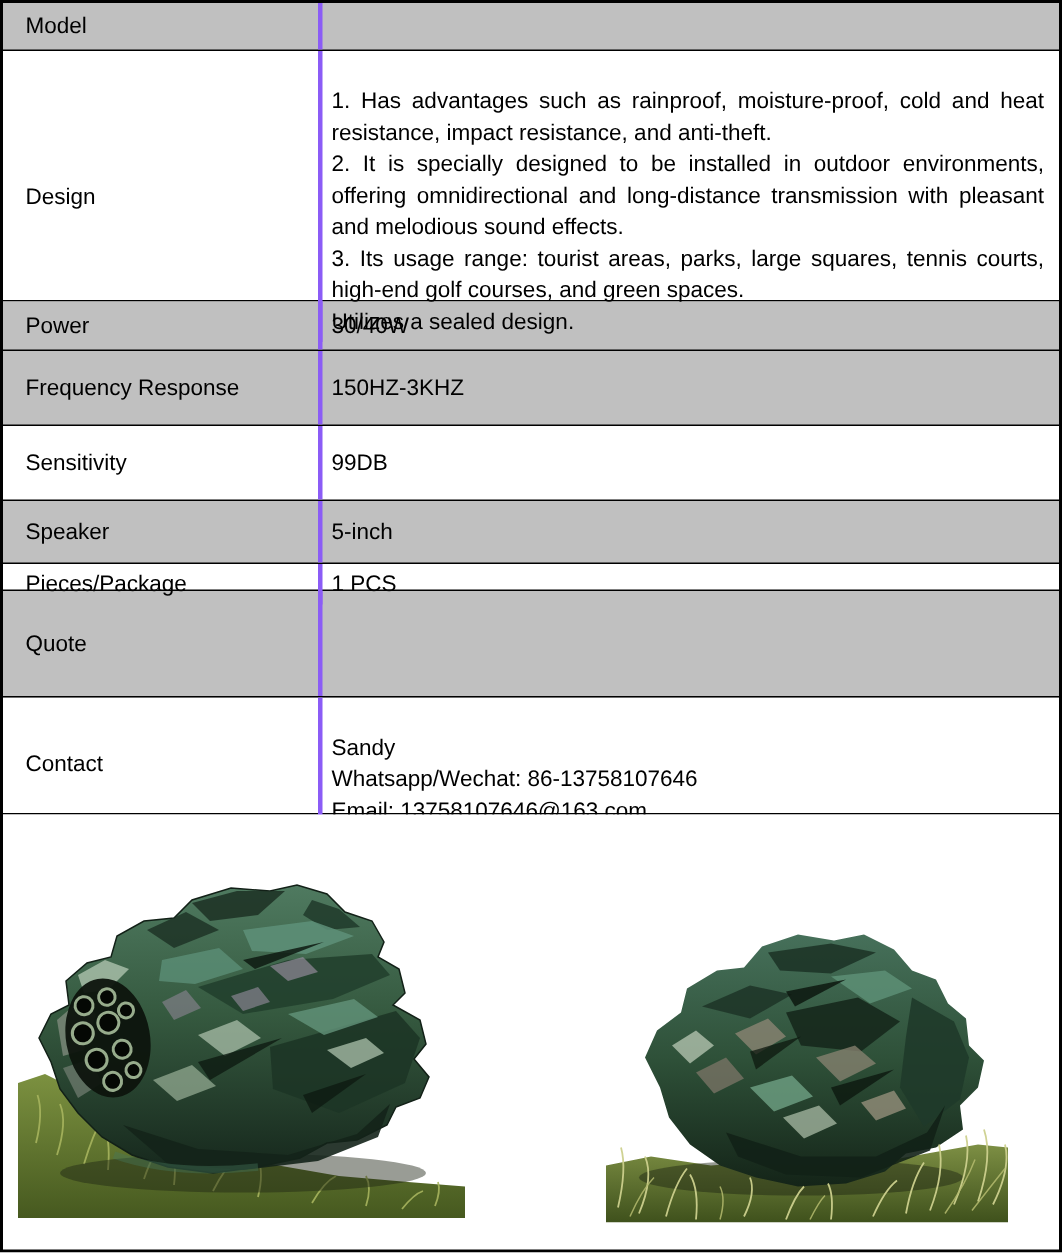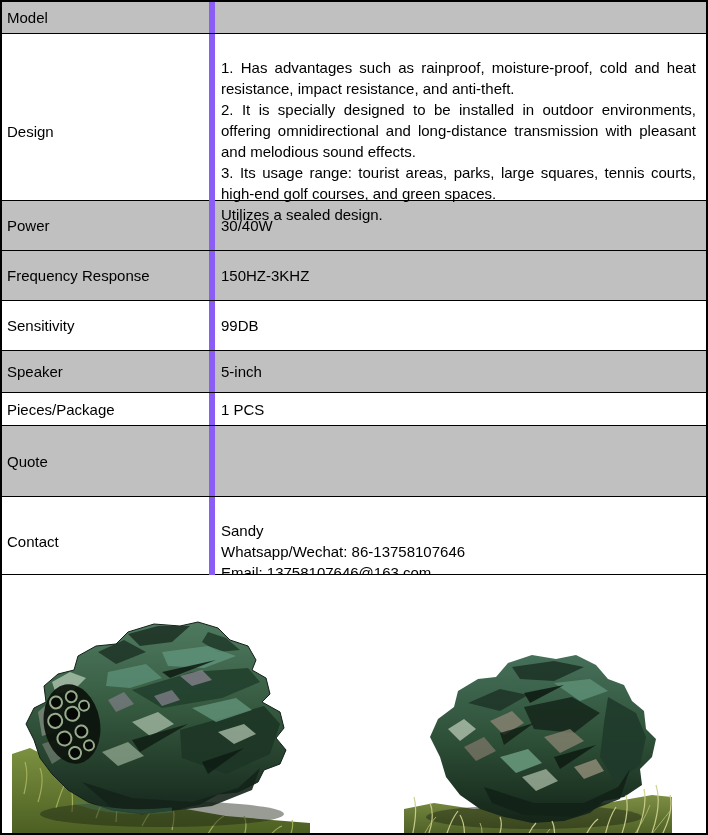--- a/index.html
+++ b/index.html
@@ -6,27 +6,27 @@
   .page{
     width:708px;height:835px;box-sizing:border-box;
     border:2px solid #000;background:#fff;
     font-family:"Liberation Sans",sans-serif;
     font-size:15px;line-height:21px;color:#000;
     overflow:hidden;
   }
   .row{display:grid;grid-template-columns:213px 1fr;border-bottom:1px solid #000;box-sizing:border-box;}
   .row.shaded{background:#c0c0c0;}
   .cell{display:flex;align-items:center;box-sizing:border-box;}
-  .cell.label{padding-left:5px;border-right:6px solid #8b5cf6;}
+  .cell.label{padding-left:15px;border-right:3px solid #8b5cf6;}
   .cell.value{padding:3px 10px 3px 6px;}
   .multiline{white-space:pre-line;margin-top:20px;}
   .justified{text-align:justify;}
-  .r-model{height:32px}.r-design{height:167px}.r-power{height:50px}
+  .r-model{height:32px}.r-design{height:167px}.r-power{height:33px}
   .r-input{height:34px}.r-freq{height:50px}.r-sens{height:50px}
-  .r-speaker{height:42px}.r-pieces{height:33px}.r-quote{height:71px}
+  .r-speaker{height:42px}.r-pieces{height:18px}.r-quote{height:71px}
   .r-contact{height:78px}
   .photo-row{position:relative;height:283px;background:#fff;}
   .photo{position:absolute;}
   .photo-left{left:10px;top:37px;}
   .photo-right{left:402px;top:62px;}
 </style>
 </head>
 <body>
 
 <div class="page">

